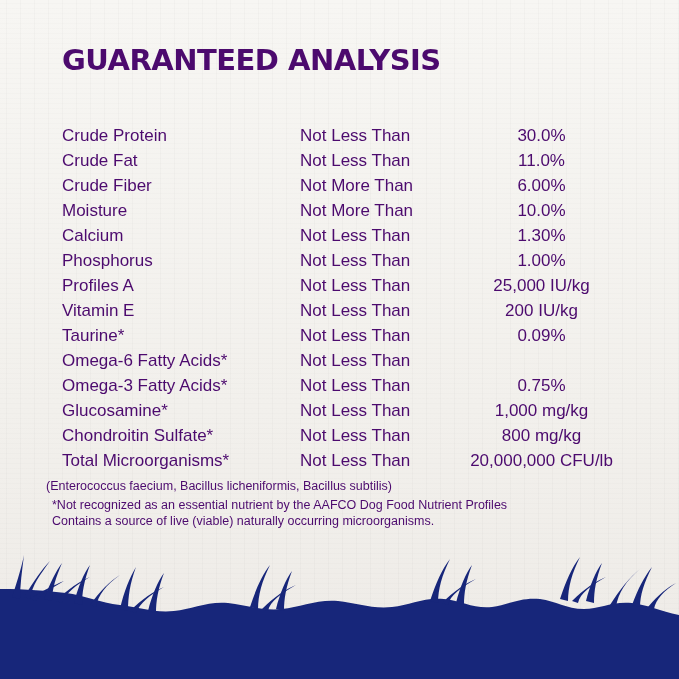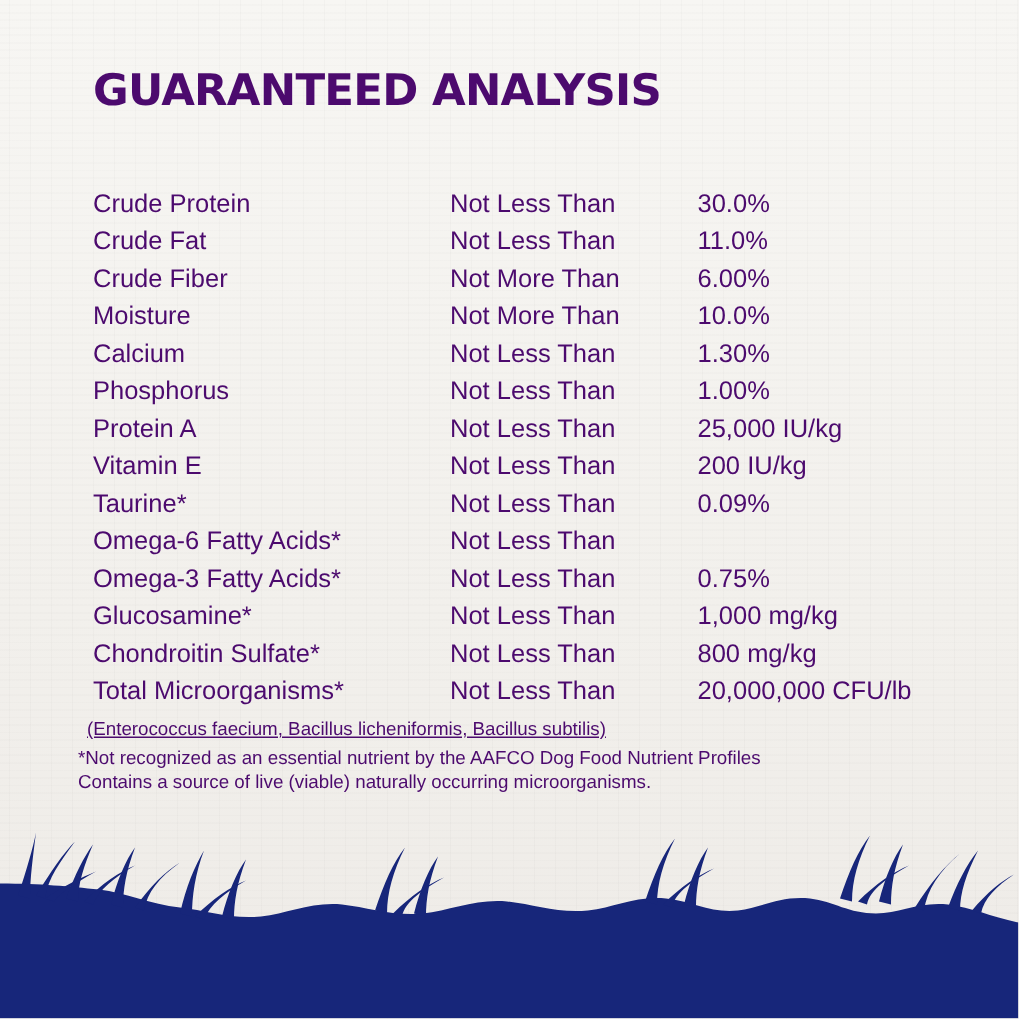--- a/index.html
+++ b/index.html
@@ -64,31 +64,30 @@
     flex: 0 0 238px;
     white-space: nowrap;
   }
   .c-qual {
     width: 165px;
     flex: 0 0 165px;
     white-space: nowrap;
   }
   .c-val {
     flex: 1 1 auto;
-    text-align: left;
+    text-align: center;
     white-space: nowrap;
   }
   #strains {
     position: absolute;
-    left: 58px;
+    left: 46px;
     top: 479px;
     font-size: 12.5px;
     color: #4c0a6e;
     white-space: nowrap;
-    text-decoration: underline;
   }
   #footnotes {
     position: absolute;
     left: 52px;
     top: 497px;
     font-size: 12.5px;
     color: #4c0a6e;
     line-height: 1.3;
   }
   #footnotes div {
@@ -142,21 +141,21 @@
       <span class="c-val">1.30%</span>
     </div>
 
     <div class="row">
       <span class="c-name">Phosphorus</span>
       <span class="c-qual">Not Less Than</span>
       <span class="c-val">1.00%</span>
     </div>
 
     <div class="row">
-      <span class="c-name">Protein A</span>
+      <span class="c-name">Profiles A</span>
       <span class="c-qual">Not Less Than</span>
       <span class="c-val">25,000 IU/kg</span>
     </div>
 
     <div class="row">
       <span class="c-name">Vitamin E</span>
       <span class="c-qual">Not Less Than</span>
       <span class="c-val">200 IU/kg</span>
     </div>
 

